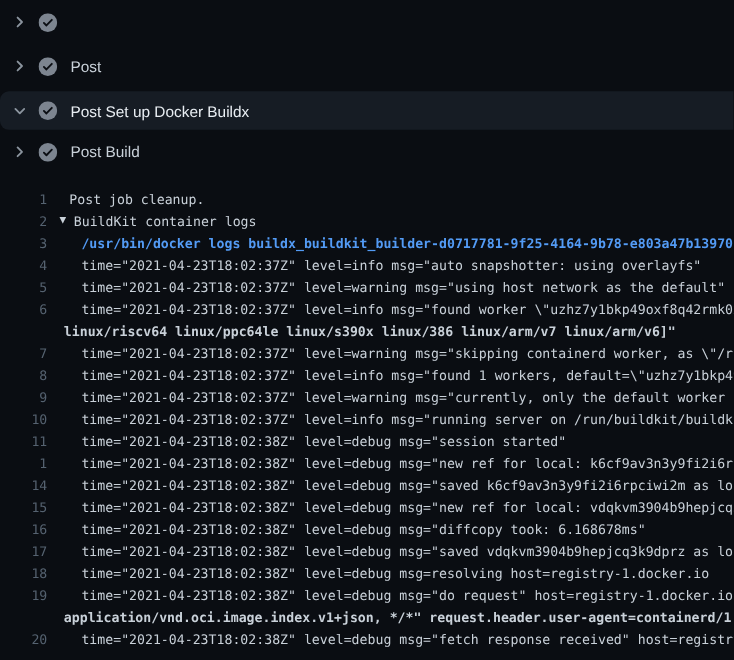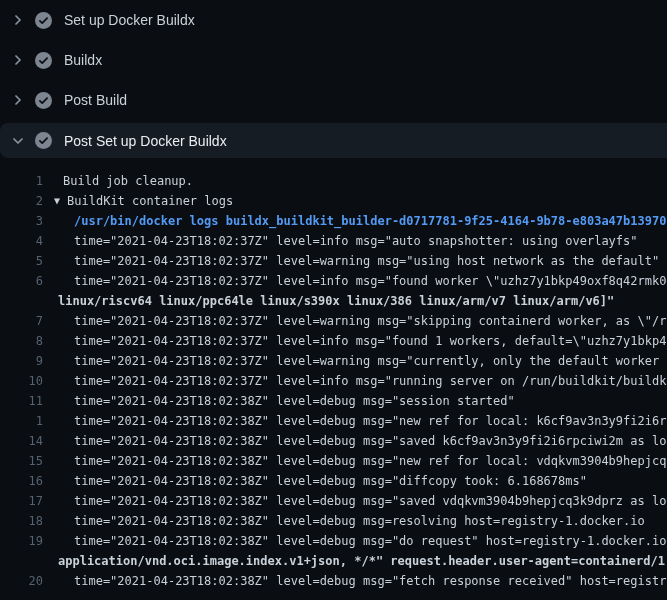--- a/index.html
+++ b/index.html
@@ -62,72 +62,71 @@
           <svg width="16" height="16" viewBox="0 0 16 16">
             <path d="M6 4l4 4-4 4" stroke="#8b949e" stroke-width="1.7" fill="none" stroke-linecap="round" stroke-linejoin="round"></path>
           </svg>
         </span>
     <span class="check">
       <svg width="17" height="17" viewBox="0 0 16 16">
         <circle cx="8" cy="8" r="8" fill="#7d8590"></circle>
         <path d="M4.6 8.3l2.2 2.2 4.6-4.8" stroke="#0b0e13" stroke-width="1.6" fill="none" stroke-linecap="round" stroke-linejoin="round"></path>
       </svg>
     </span>
-    <span class="title">Set up Docker Buildx</span>
   </div>
 
   <div class="step">
     <span class="chev">
           <svg width="16" height="16" viewBox="0 0 16 16">
             <path d="M6 4l4 4-4 4" stroke="#8b949e" stroke-width="1.7" fill="none" stroke-linecap="round" stroke-linejoin="round"></path>
           </svg>
         </span>
     <span class="check">
       <svg width="17" height="17" viewBox="0 0 16 16">
         <circle cx="8" cy="8" r="8" fill="#7d8590"></circle>
         <path d="M4.6 8.3l2.2 2.2 4.6-4.8" stroke="#0b0e13" stroke-width="1.6" fill="none" stroke-linecap="round" stroke-linejoin="round"></path>
       </svg>
     </span>
-    <span class="title">Buildx</span>
+    <span class="title">Post</span>
+  </div>
+
+  <div class="step expanded">
+    <span class="chev">
+          <svg width="16" height="16" viewBox="0 0 16 16">
+            <path d="M4 6l4 4 4-4" stroke="#8b949e" stroke-width="1.7" fill="none" stroke-linecap="round" stroke-linejoin="round"></path>
+          </svg>
+        </span>
+    <span class="check">
+      <svg width="17" height="17" viewBox="0 0 16 16">
+        <circle cx="8" cy="8" r="8" fill="#7d8590"></circle>
+        <path d="M4.6 8.3l2.2 2.2 4.6-4.8" stroke="#0b0e13" stroke-width="1.6" fill="none" stroke-linecap="round" stroke-linejoin="round"></path>
+      </svg>
+    </span>
+    <span class="title">Post Set up Docker Buildx</span>
   </div>
 
   <div class="step">
     <span class="chev">
           <svg width="16" height="16" viewBox="0 0 16 16">
             <path d="M6 4l4 4-4 4" stroke="#8b949e" stroke-width="1.7" fill="none" stroke-linecap="round" stroke-linejoin="round"></path>
           </svg>
         </span>
     <span class="check">
       <svg width="17" height="17" viewBox="0 0 16 16">
         <circle cx="8" cy="8" r="8" fill="#7d8590"></circle>
         <path d="M4.6 8.3l2.2 2.2 4.6-4.8" stroke="#0b0e13" stroke-width="1.6" fill="none" stroke-linecap="round" stroke-linejoin="round"></path>
       </svg>
     </span>
     <span class="title">Post Build</span>
-  </div>
-
-  <div class="step expanded">
-    <span class="chev">
-          <svg width="16" height="16" viewBox="0 0 16 16">
-            <path d="M4 6l4 4 4-4" stroke="#8b949e" stroke-width="1.7" fill="none" stroke-linecap="round" stroke-linejoin="round"></path>
-          </svg>
-        </span>
-    <span class="check">
-      <svg width="17" height="17" viewBox="0 0 16 16">
-        <circle cx="8" cy="8" r="8" fill="#7d8590"></circle>
-        <path d="M4.6 8.3l2.2 2.2 4.6-4.8" stroke="#0b0e13" stroke-width="1.6" fill="none" stroke-linecap="round" stroke-linejoin="round"></path>
-      </svg>
-    </span>
-    <span class="title">Post Set up Docker Buildx</span>
   </div>
 </div>
   <div class="log" id="log">
   <div class="row top">
     <span class="num">1</span>
-    <span class="txt">Build job cleanup.</span>
+    <span class="txt">Post job cleanup.</span>
   </div>
 
   <div class="row group">
     <span class="num">2</span>
     <span class="txt"><span class="tri">▼</span><span>BuildKit container logs</span></span>
   </div>
 
   <div class="row command">
     <span class="num">3</span>
     <span class="txt">/usr/bin/docker logs buildx_buildkit_builder-d0717781-9f25-4164-9b78-e803a47b13970</span>

